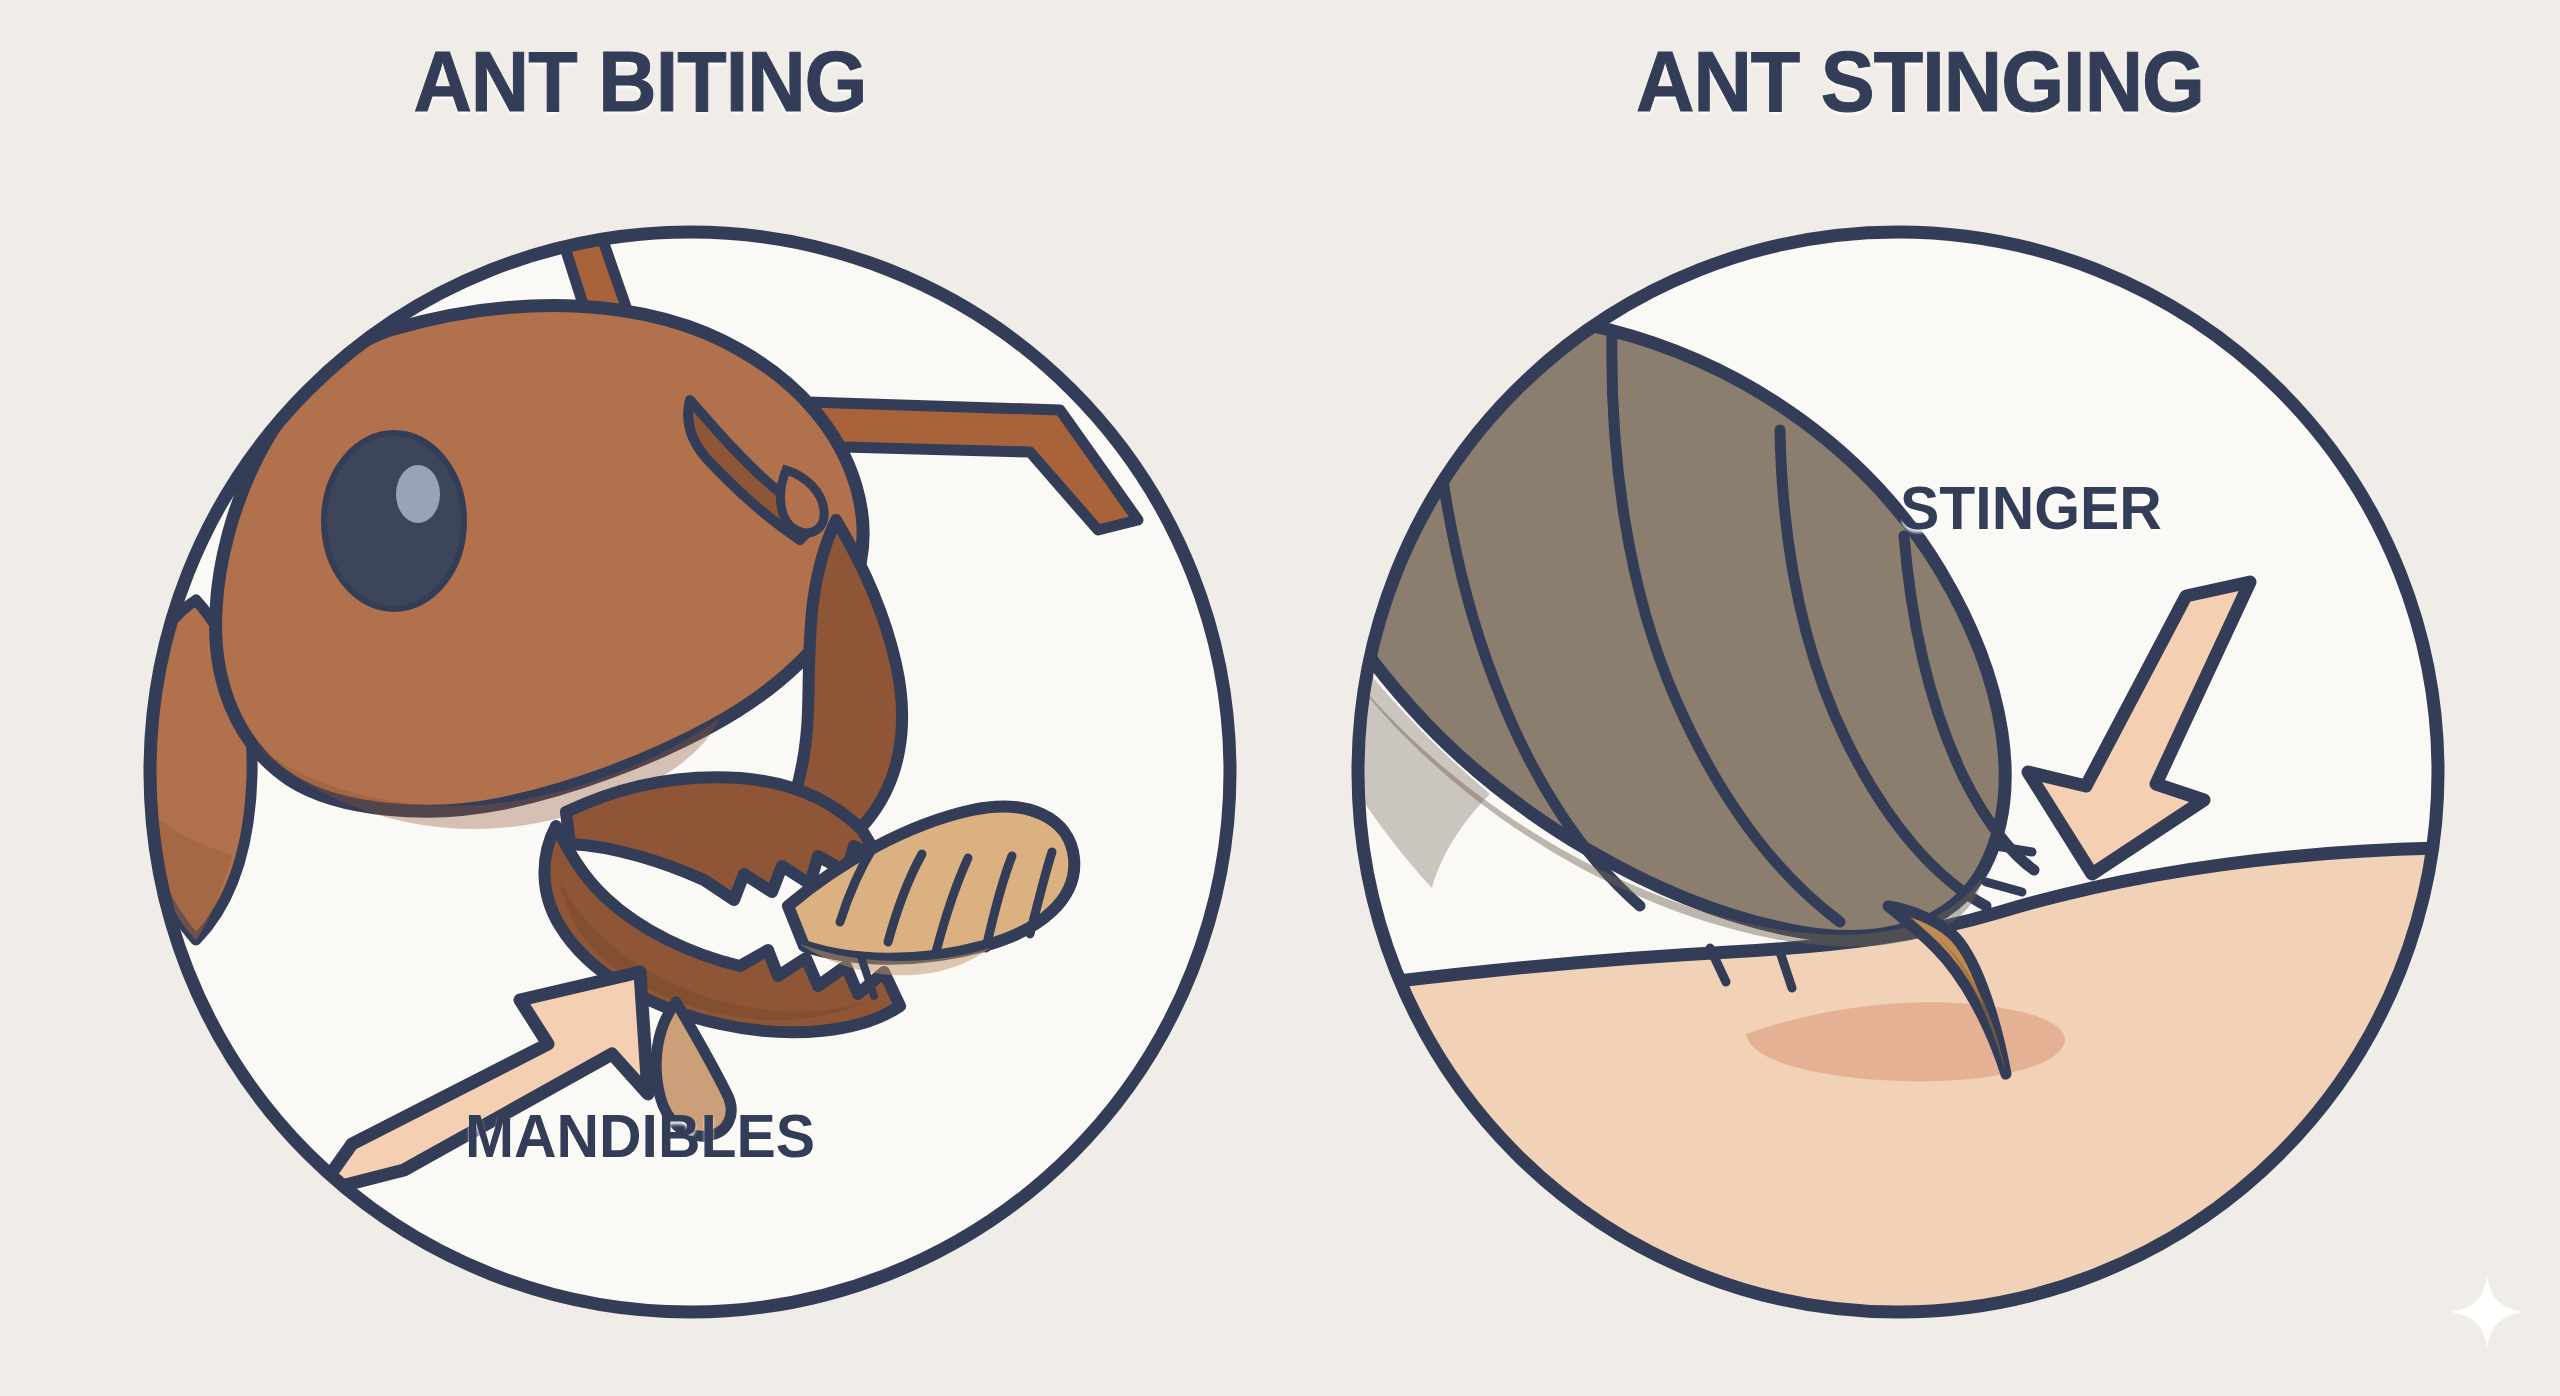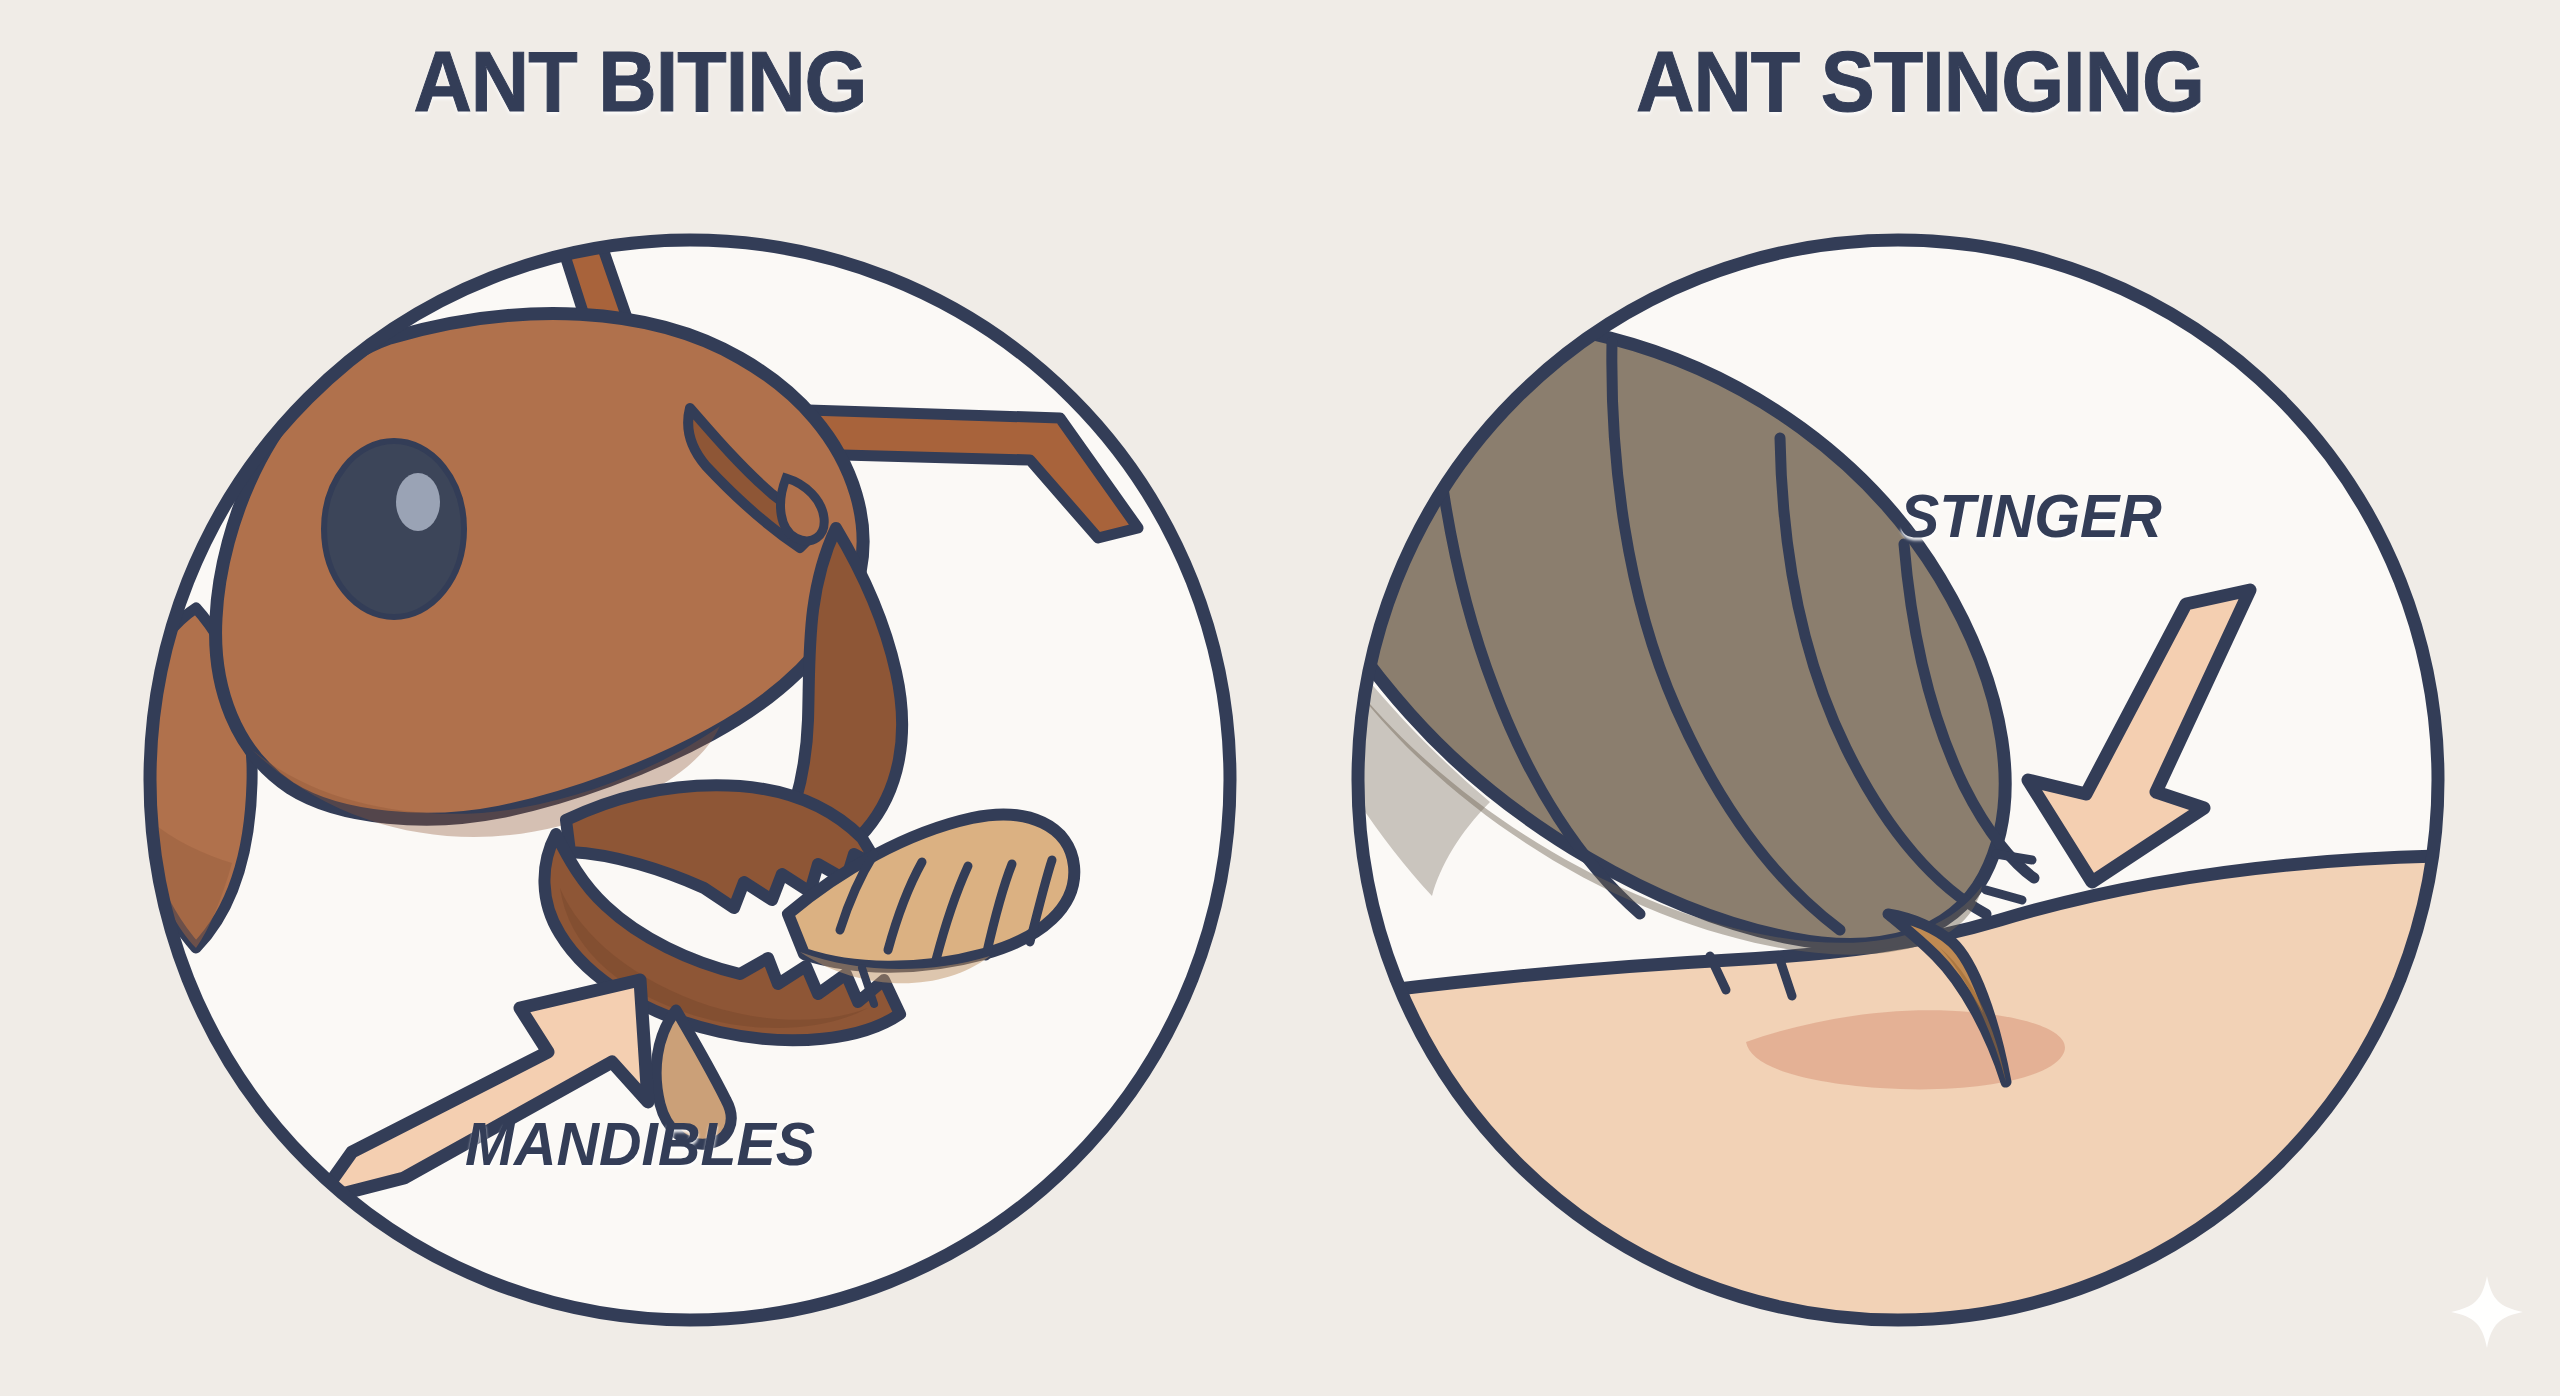--- a/index.html
+++ b/index.html
@@ -22,21 +22,21 @@
     letter-spacing:-1px;
     color:#333d57;
     line-height:1;
     -webkit-text-stroke:1px #333d57;
     text-shadow:0 3px 4px rgba(255,255,255,0.85);
     transform:scaleX(0.94);
     transform-origin:center top;
     white-space:nowrap;
   }
 
-  .circle-wrap{position:absolute;left:0;top:8px;width:1280px;height:1076px;font-style:italic;}
+  .circle-wrap{position:absolute;left:0;top:0;width:1280px;height:1076px;}
   svg.art{position:absolute;left:0;top:0;width:1280px;height:1396px;display:block;}
 
   .sparkle{
     position:absolute;right:34px;bottom:42px;
     width:78px;height:84px;
     pointer-events:none;
   }
 </style>
 </head>
 <body>

